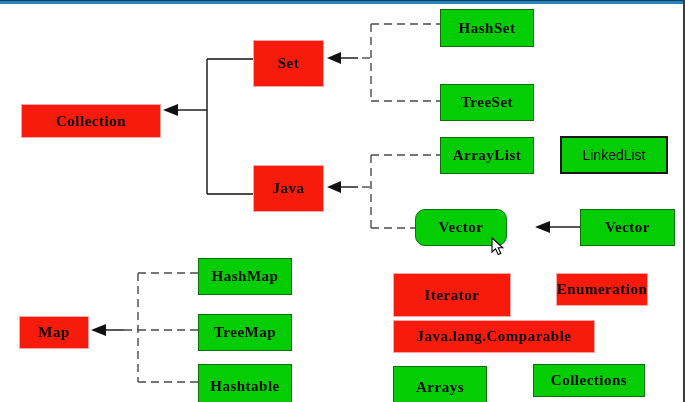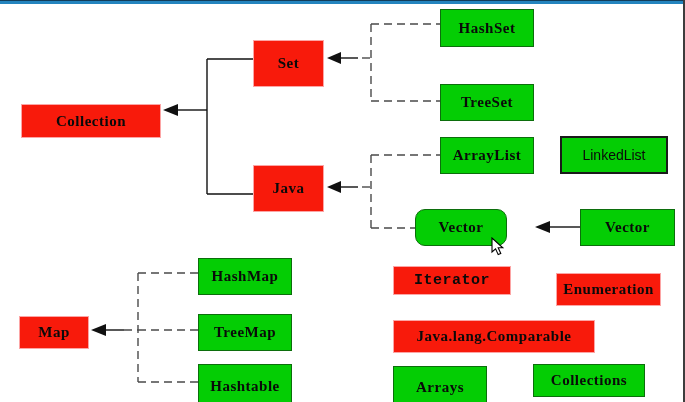--- a/index.html
+++ b/index.html
@@ -92,21 +92,21 @@
 <div class="node green" style="left:440px;top:9px;width:94px;height:38px;">HashSet</div>
 <div class="node green" style="left:440px;top:84px;width:94px;height:37px;">TreeSet</div>
 <div class="node green" style="left:440px;top:137px;width:94px;height:37px;">ArrayList</div>
 <div class="node green sans" style="left:560px;top:136px;width:108px;height:38px;">LinkedList</div>
 <div class="node green" style="left:415px;top:209px;width:92px;height:37px;border-radius:10px;">Vector</div>
 <div class="node green" style="left:580px;top:209px;width:95px;height:37px;">Vector</div>
 <div class="node red" style="left:19px;top:316px;width:70px;height:33px;">Map</div>
 <div class="node green" style="left:198px;top:258px;width:94px;height:37px;">HashMap</div>
 <div class="node green" style="left:198px;top:314px;width:94px;height:37px;">TreeMap</div>
 <div class="node green" style="left:198px;top:364px;width:94px;height:44px;">Hashtable</div>
-<div class="node red" style="left:393px;top:266px;width:118px;height:29px;font-family:Liberation Mono, monospace;">Iterator</div>
-<div class="node red" style="left:556px;top:273px;width:105px;height:33px;">Enumeration</div>
+<div class="node red" style="left:393px;top:273px;width:118px;height:44px;">Iterator</div>
+<div class="node red" style="left:556px;top:273px;width:92px;height:33px;">Enumeration</div>
 <div class="node red" style="left:393px;top:320px;width:202px;height:33px;">Java.lang.Comparable</div>
 <div class="node green" style="left:393px;top:366px;width:94px;height:42px;">Arrays</div>
 <div class="node green" style="left:533px;top:364px;width:112px;height:33px;text-align:center;">Collections</div>
 
 <svg class="cursor" width="14" height="20" viewBox="0 0 14 20">
   <path d="M1,1 L1,15 L4.6,11.8 L7.2,17.6 L9.8,16.4 L7.2,10.8 L11.8,10.8 Z" fill="#ffffff" stroke="#000000" stroke-width="1.1"></path>
 </svg>
 
 </body></html>

